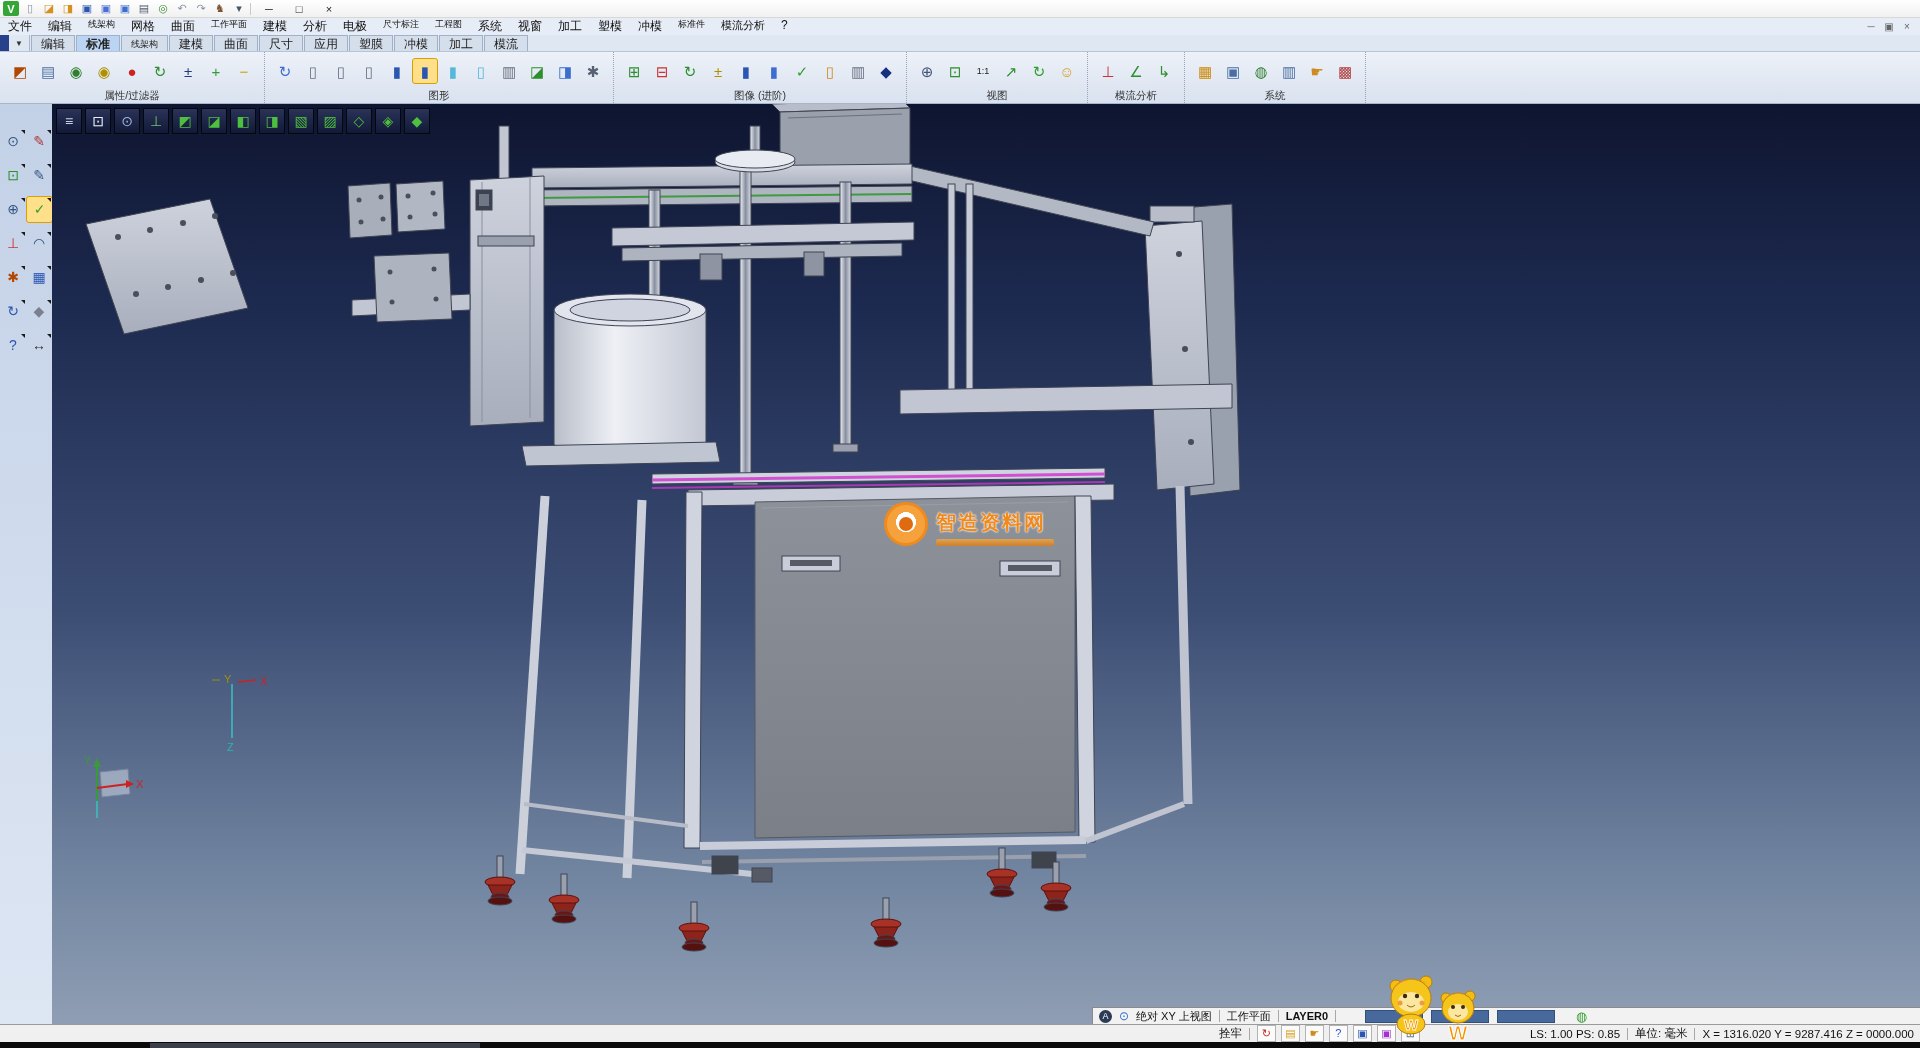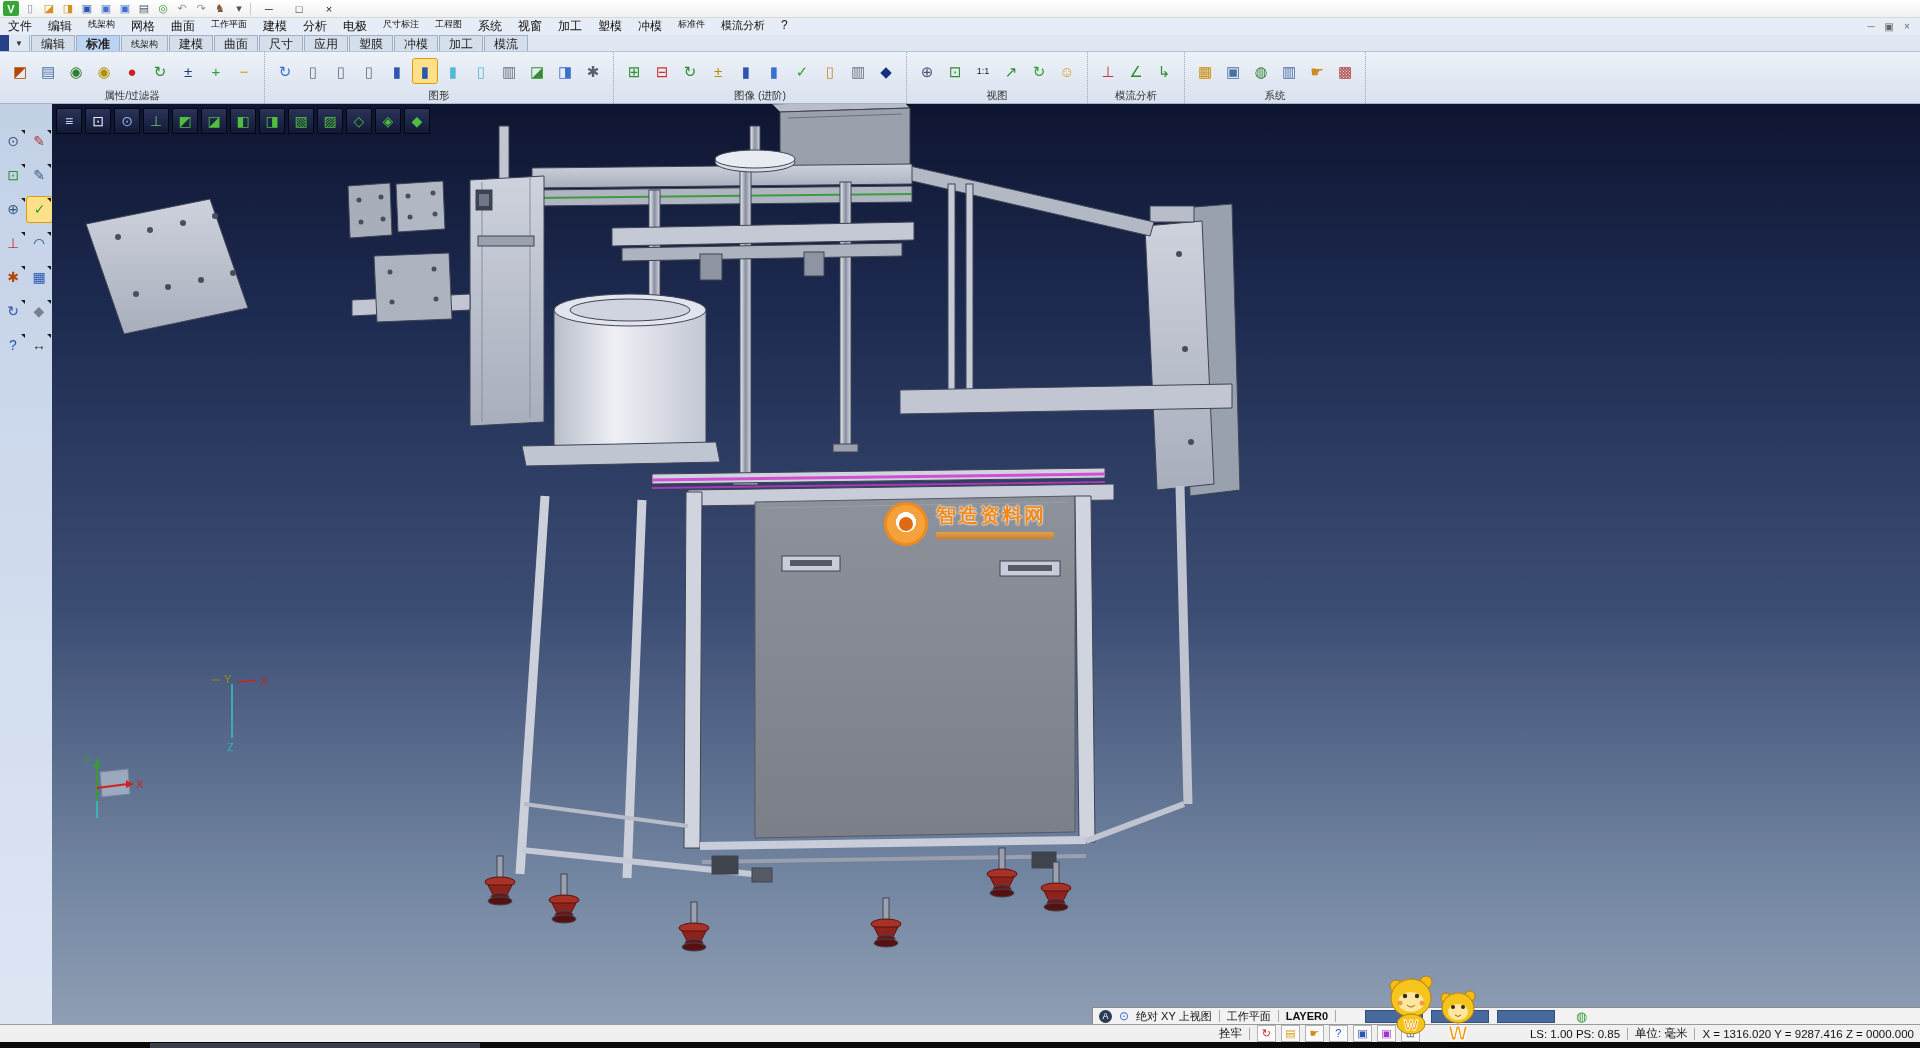--- a/index.html
+++ b/index.html
@@ -47,21 +47,21 @@
   .lic.selected{background:#ffe08a;border:1px solid #dd9f00;}
 
   .viewport{position:relative;flex:1;background:linear-gradient(180deg,#0e1530 0%,#1d2a50 22%,#3c4d74 55%,#7487a2 85%,#8f9eb4 100%);overflow:hidden;}
   .vtoolbar{position:absolute;top:4px;left:4px;display:flex;gap:3px;z-index:5;}
   .vic{width:24px;height:24px;background:linear-gradient(#2a3358,#121a38);border:1px solid #05070f;display:flex;align-items:center;justify-content:center;}
   .vic .g{font-size:14px;line-height:1;}
   .machine{position:absolute;inset:0;width:100%;height:100%;}
   svg text{font-family:"Liberation Sans",sans-serif;}
 
   
-  .watermark{position:absolute;left:832px;top:398px;display:flex;align-items:flex-start;gap:8px;z-index:4;}
+  .watermark{position:absolute;left:832px;top:398px;display:flex;align-items:flex-end;gap:8px;z-index:4;}
   .wm-logo{width:38px;height:38px;border-radius:50%;border:3px solid #f08a1d;background:radial-gradient(circle at 50% 45%,#fff 0 35%,#f6a23c 36% 100%);display:flex;align-items:center;justify-content:center;}
   .wm-core{width:14px;height:14px;border-radius:50%;background:#e06a10;}
   .wm-col{display:flex;flex-direction:column;gap:3px;}
   .wm-title{font-size:20px;font-weight:bold;color:#f08a1d;text-shadow:0 0 2px #fff,0 0 2px #fff;letter-spacing:2px;white-space:nowrap;}
   .wm-sub{width:118px;height:7px;background:linear-gradient(#f5a93c,#e07b14);opacity:.8;border-radius:2px;}
 
   
   .soverlay{position:absolute;right:0;bottom:0;height:17px;width:828px;background:#f2f2f2;border-top:1px solid #8a8a8a;border-left:1px solid #8a8a8a;display:flex;align-items:center;gap:7px;padding:0 6px;font-size:11px;color:#111;box-sizing:border-box;z-index:6;}
   .abadge{width:13px;height:13px;border-radius:50%;background:#2b3a55;color:#fff;font-size:9px;display:flex;align-items:center;justify-content:center;flex:none;}
   .s-search{color:#3a6fd0;font-size:12px;}

